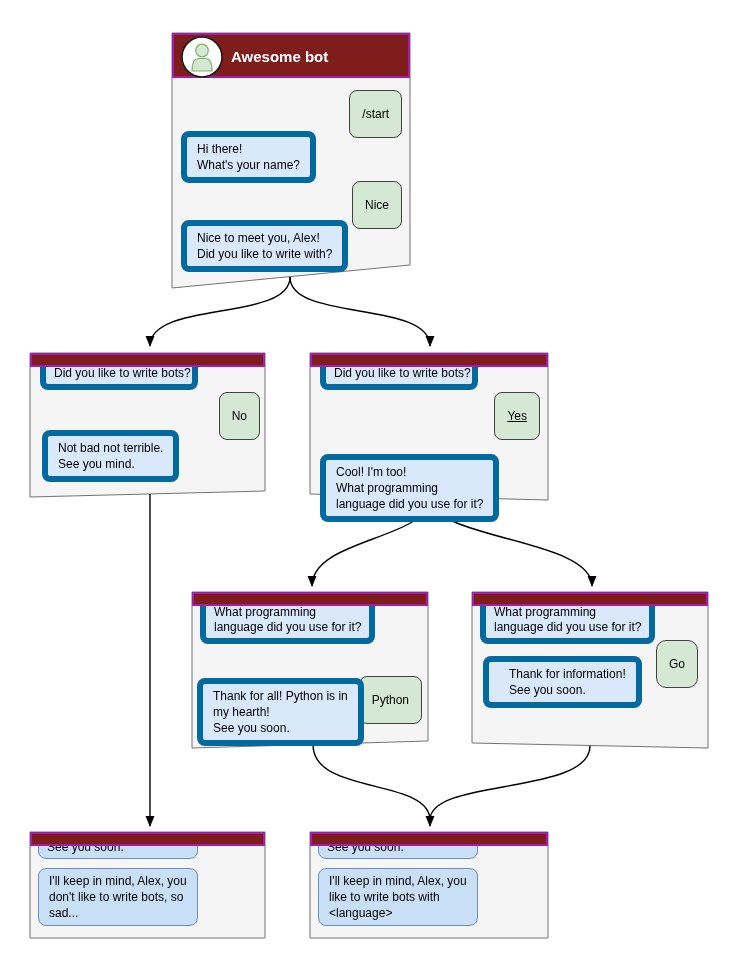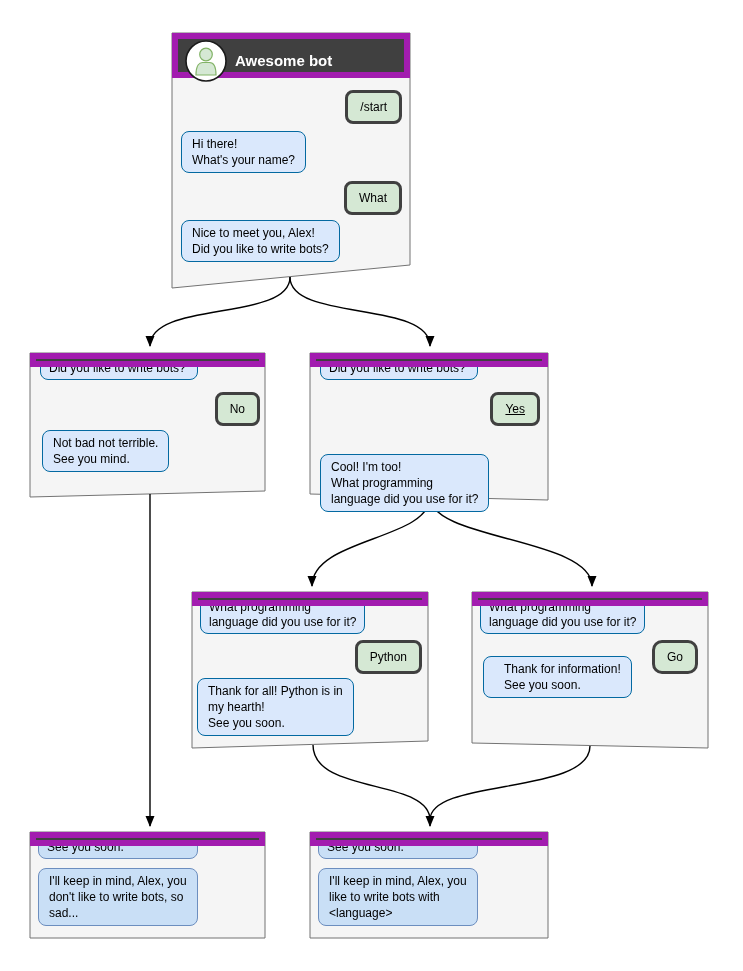--- a/index.html
+++ b/index.html
@@ -1,29 +1,29 @@
 <!DOCTYPE html>
 <html><head>
 <meta charset="utf-8">
 <style>
   html,body{margin:0;padding:0;background:#fff;}
   .canvas{position:relative;width:743px;height:971px;background:#fff;overflow:hidden;
           font-family:"Liberation Sans",sans-serif;}
   .layer{position:absolute;left:0;top:0;z-index:1;}
-  .hdr{position:absolute;background:#404040;border:6px solid #a21caf;box-sizing:border-box;z-index:3;padding-left:32px;}
+  .hdr{position:absolute;background:#7f1d1d;border:2px solid #a21caf;box-sizing:border-box;z-index:3;padding-left:32px;}
   .hdr-big{height:45px;}
   .hdr-thin{height:14px;}
   .title{position:absolute;left:57px;top:0;height:43px;line-height:43px;color:#fff;
          font-size:15px;font-weight:bold;white-space:pre;}
   .avatar{position:absolute;left:6px;top:0px;}
   .bbl{position:absolute;z-index:2;font-size:12px;line-height:16px;color:#000;
        border-radius:8px;padding:4px 10px;white-space:pre;box-sizing:border-box;}
-  .bot{background:#DAE8FC;border:1px solid #0369a1;}
+  .bot{background:#DAE8FC;border:6px solid #0369a1;}
   .fin{background:#C9DFF6;border:1px solid #6C8EBF;}
-  .usr{background:#D5E8D4;border:3px solid #404040;text-align:center;min-width:30px;padding:6px 12px;margin-left:32px;}
+  .usr{background:#D5E8D4;border:1px solid #404040;text-align:center;min-width:30px;padding:15px 12px;margin-left:32px;}
   .q{padding:3px 8px;line-height:15px;}
 </style>
 </head>
 <body>
 
 <div class="canvas">
 
   <svg class="layer" width="743" height="971" viewBox="0 0 743 971">
     <defs>
       <marker id="arw" markerWidth="14" markerHeight="14" refX="11" refY="7" orient="auto" markerUnits="userSpaceOnUse">
@@ -53,41 +53,41 @@
     <svg class="avatar" width="44" height="44" viewBox="0 0 44 44">
       <circle cx="22" cy="22" r="20" fill="#fff" stroke="#1a1a1a" stroke-width="1.6"></circle>
       <path d="M12,36 C12,26.5 15.5,23.5 18.5,23.5 L25.5,23.5 C28.5,23.5 32,26.5 32,36 Z" fill="#D5E8D4" stroke="#82B366" stroke-width="1.2"></path>
       <circle cx="22" cy="15.5" r="6.3" fill="#D5E8D4" stroke="#82B366" stroke-width="1.2"></circle>
     </svg>
     <span class="title">Awesome bot</span>
   </div>
   <div class="bbl usr" style="right:341px;top:90px;">/start</div>
   <div class="bbl bot" style="left:181px;top:131px;">Hi there!
 What's your name?</div>
-  <div class="bbl usr" style="right:341px;top:181px;">What</div>
+  <div class="bbl usr" style="right:341px;top:181px;">Nice</div>
   <div class="bbl bot" style="left:181px;top:220px;">Nice to meet you, Alex!
-Did you like to write bots?</div>
+Did you like to write with?</div>
 
   <div class="hdr hdr-thin" style="left:30px;top:353px;width:235px;"></div>
   <div class="bbl bot q" style="left:40px;top:357px;width:158px;">Did you like to write bots?</div>
   <div class="bbl usr" style="right:483px;top:392px;text-align:center;">No</div>
   <div class="bbl bot" style="left:42px;top:430px;">Not bad not terrible.
 See you mind.</div>
 
   <div class="hdr hdr-thin" style="left:310px;top:353px;width:238px;"></div>
   <div class="bbl bot q" style="left:320px;top:357px;width:158px;">Did you like to write bots?</div>
   <div class="bbl usr" style="right:203px;top:392px;text-decoration:underline;">Yes</div>
   <div class="bbl bot" style="left:320px;top:430px;margin-top:24px;">Cool! I'm too!
 What programming
 language did you use for it?</div>
 
   <div class="hdr hdr-thin" style="left:192px;top:592px;width:236px;"></div>
   <div class="bbl bot q" style="left:200px;top:596px;">What programming
 language did you use for it?</div>
-  <div class="bbl usr" style="right:321px;top:640px;">Python</div>
+  <div class="bbl usr" style="right:321px;top:676px;">Python</div>
   <div class="bbl bot" style="left:197px;top:678px;">Thank for all! Python is in
 my hearth!
 See you soon.</div>
 
   <div class="hdr hdr-thin" style="left:472px;top:592px;width:236px;"></div>
   <div class="bbl bot q" style="left:480px;top:596px;">What programming
 language did you use for it?</div>
   <div class="bbl usr" style="right:45px;top:640px;border-radius:10px;">Go</div>
   <div class="bbl bot" style="left:483px;top:656px;padding-left:20px;">Thank for information!
 See you soon.</div>

